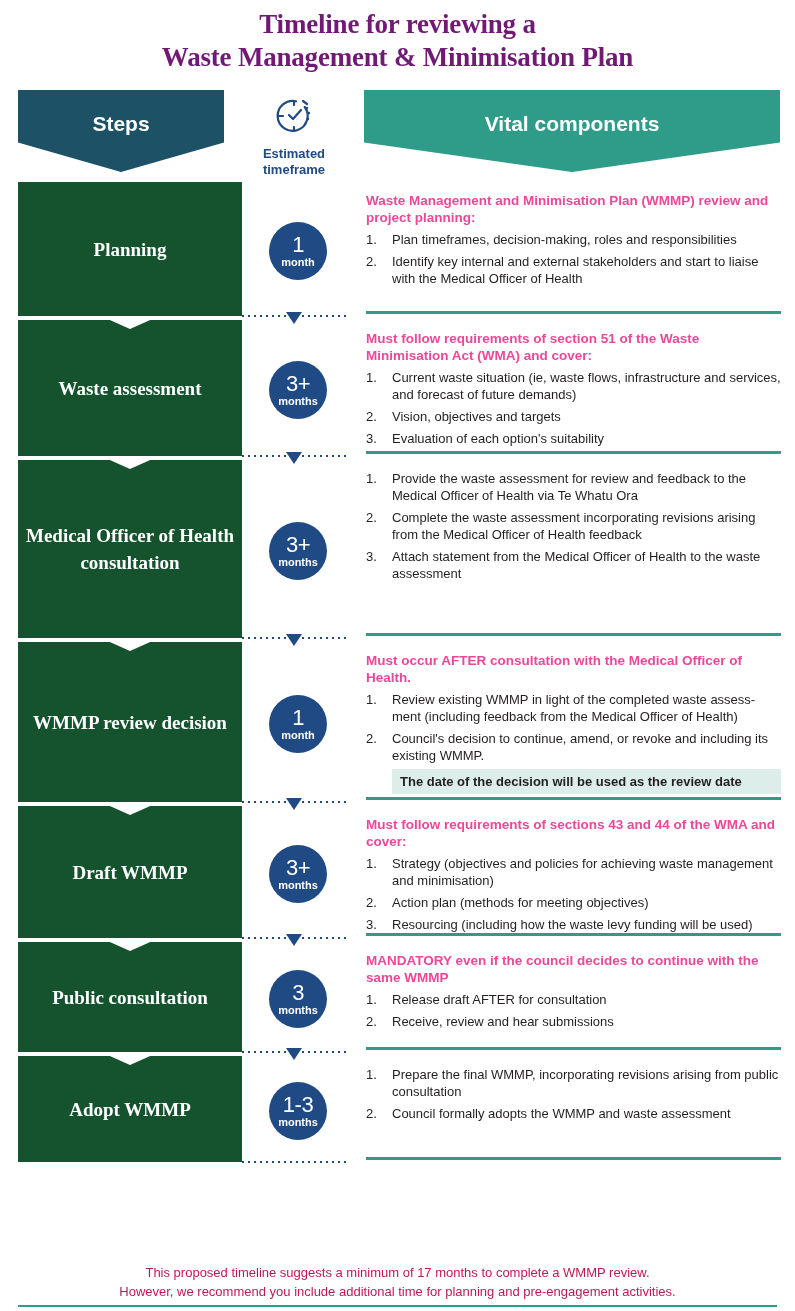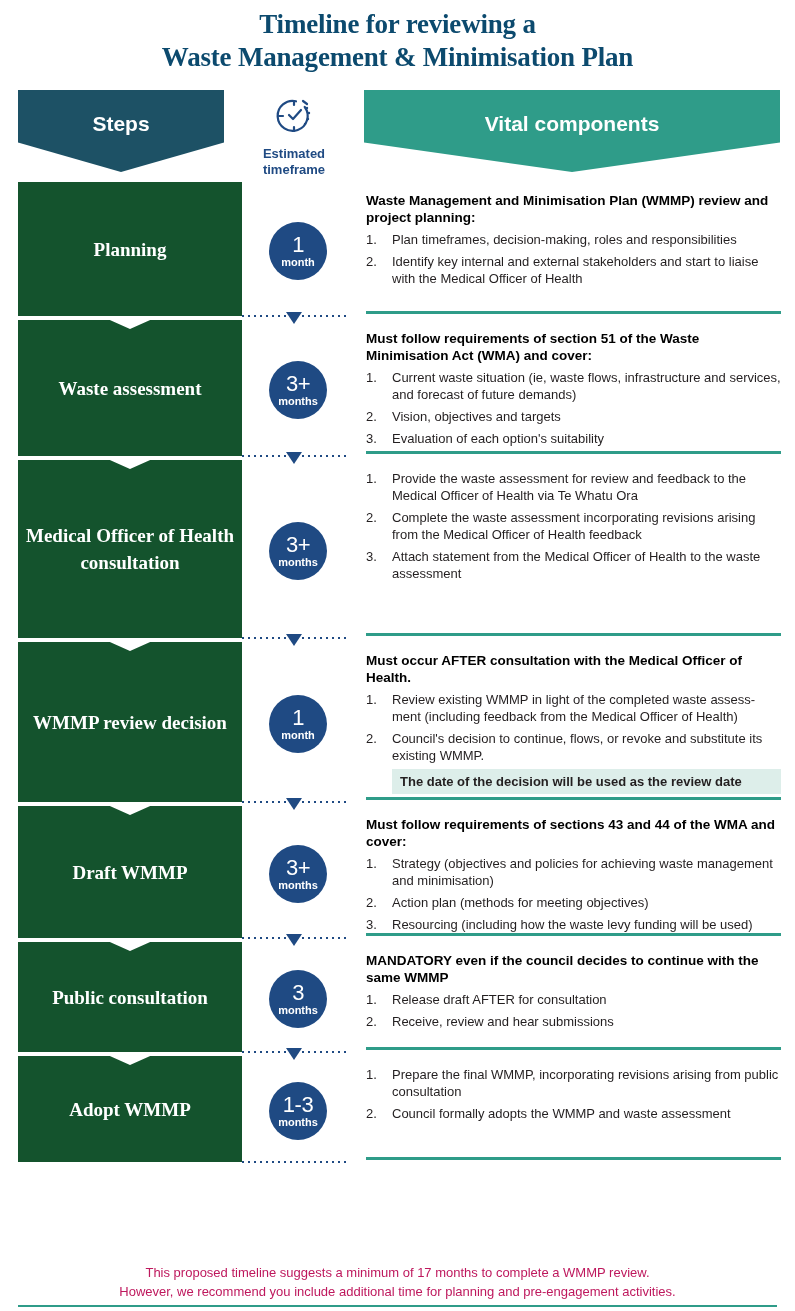--- a/index.html
+++ b/index.html
@@ -15,21 +15,21 @@
 
   
   .title-block {
     text-align: center;
     padding-top: 8px;
   }
   .title-line {
     font-family: "Liberation Serif", serif;
     font-weight: bold;
     font-size: 27px;
-    color: #0c4a6e;
+    color: #701a75;
     line-height: 33px;
     letter-spacing: -0.2px;
   }
 
   
   .banner-row {
     position: relative;
     height: 92px;
     margin-top: 16px;
   }
@@ -153,21 +153,21 @@
   }
 
   
   .vc-cell {
     flex: 1;
     margin-left: 0;
     padding: 10px 14px 8px 12px;
     position: relative;
   }
   .vc-heading {
-    color: #000000;
+    color: #ec4899;
     font-weight: bold;
     font-size: 13.5px;
     line-height: 17px;
     margin-bottom: 5px;
   }
   .vc-list { list-style: none; }
   .vc-item {
     display: flex;
     font-size: 13px;
     line-height: 17px;
@@ -353,21 +353,21 @@
       </div>
       <div class="vc-cell">
         <div class="vc-heading">Must occur AFTER consultation with the Medical Officer of Health.</div>
         <ul class="vc-list">
           <li class="vc-item">
             <span class="num">1.</span>
             <span class="txt">Review existing WMMP in light of the completed waste assess-ment (including feedback from the Medical Officer of Health)</span>
           </li>
           <li class="vc-item">
             <span class="num">2.</span>
-            <span class="txt">Council's decision to continue, flows, or revoke and substitute its existing WMMP.</span>
+            <span class="txt">Council's decision to continue, amend, or revoke and including its existing WMMP.</span>
           </li>
           <div class="vc-note">The date of the decision will be used as the review date</div>
         </ul>
         <div class="vc-rule" style="position: absolute; left: 12px; right: 14px; bottom: 6px;"></div>
       </div>
     </div>
     <div class="connector" style="top: 616px;">
       <div class="dots"></div>
       <div class="tri"></div>
     </div>

